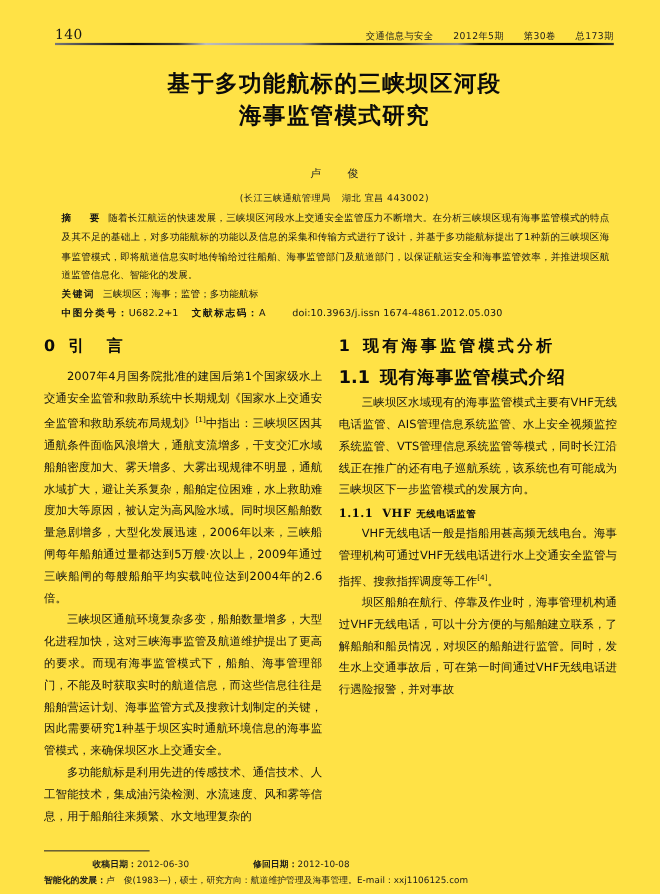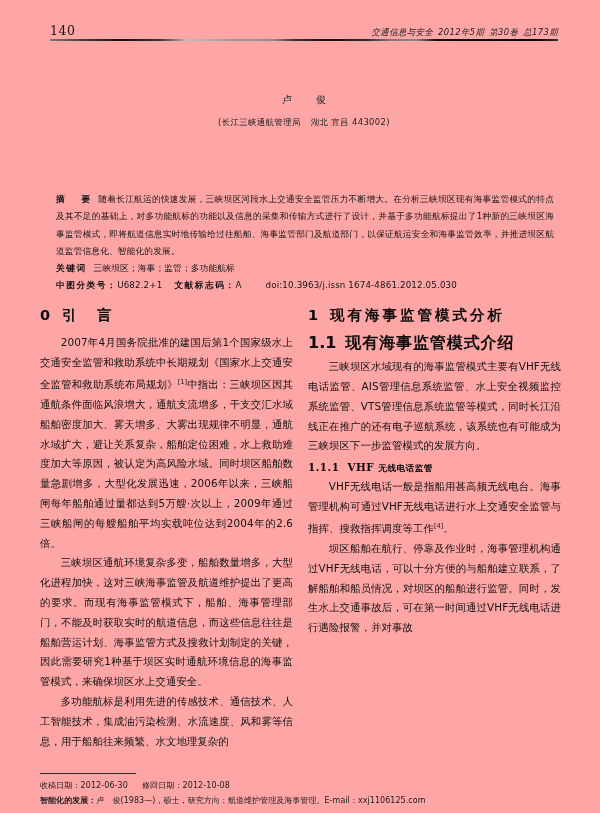--- a/index.html
+++ b/index.html
@@ -11,21 +11,21 @@
     width: 600px;
     height: 813px;
     position: relative;
     font-family: "DejaVu Sans", "Liberation Sans", sans-serif;
     color: #1a1a1a;
     overflow: hidden;
   }
   .page {
     position: absolute;
     inset: 0;
-    background: #fca5a5;
+    background: #fde047;
     filter: contrast(1.02);
   }
 
   
   .running-head {
     position: absolute;
     top: 20px;
     left: 50px;
     right: 42px;
     height: 18px;
@@ -39,21 +39,21 @@
     letter-spacing: 0.5px;
     color: #181818;
   }
   .journal-line {
     font-size: 8.4px;
     letter-spacing: 0.4px;
     color: #1c1c1c;
     white-space: nowrap;
     transform: scaleY(1.02);
   }
-  .journal-line span { margin-left: 5px; font-style: italic; }
+  .journal-line span { margin-left: 18px; }
   .head-rule {
     position: absolute;
     top: 39px;
     left: 50px;
     right: 42px;
     height: 1.6px;
     background: linear-gradient(90deg,
       #777 0%, #444 6%, #111 14%, #3a3a3a 22%,
       #bdbdbd 27%, #9a9a9a 36%, #8d8d8d 44%,
       #3a3a3a 48%, #111 54%, #2b2b2b 62%,
@@ -201,21 +201,21 @@
     background: #2e2e2e;
     margin-bottom: 5px;
   }
   .fn-line {
     font-size: 8px;
     line-height: 14px;
     color: #1d1d1d;
     letter-spacing: 0.1px;
     white-space: nowrap;
   }
-  .fn-line b { font-weight: normal; }
+  .fn-line b { font-weight: bold; margin-left: 44px; }
   .fn-gap { display: inline-block; width: 14px; }
   .fn-bio {
     position: absolute;
     left: 40px;
     bottom: 6px;
     width: 430px;
     font-size: 8px;
     line-height: 13px;
     color: #1d1d1d;
     white-space: nowrap;
@@ -229,20 +229,24 @@
 
   <div class="running-head">
     <div class="folio">140</div>
     <div class="journal-line">
       <span>交通信息与安全</span><span>2012年5期</span><span>第30卷</span><span>总173期</span>
     </div>
   </div>
   <div class="head-rule"></div>
 
   <div class="title-block">
+    <div class="paper-title">
+      <div>基于多功能航标的三峡坝区河段</div>
+      <div>海事监管模式研究</div>
+    </div>
     <div class="author-line">卢　俊</div>
     <div class="affiliation-line">
       <span>(长江三峡通航管理局</span><span class="gap"></span><span>湖北</span>&nbsp;<span>宜昌</span>&nbsp;<span>443002)</span>
     </div>
   </div>
 
   <div class="abstract-block">
     <div class="abs-para">
       <span class="abs-label">摘　要</span><span>随着长江航运的快速发展，三峡坝区河段水上交通安全监管压力不断增大。在分析三峡坝区现有海事监管模式的特点及其不足的基础上，对多功能航标的功能以及信息的采集和传输方式进行了设计，并基于多功能航标提出了1种新的三峡坝区海事监管模式，即将航道信息实时地传输给过往船舶、海事监管部门及航道部门，以保证航运安全和海事监管效率，并推进坝区航道监管信息化、智能化的发展。</span>
     </div>

